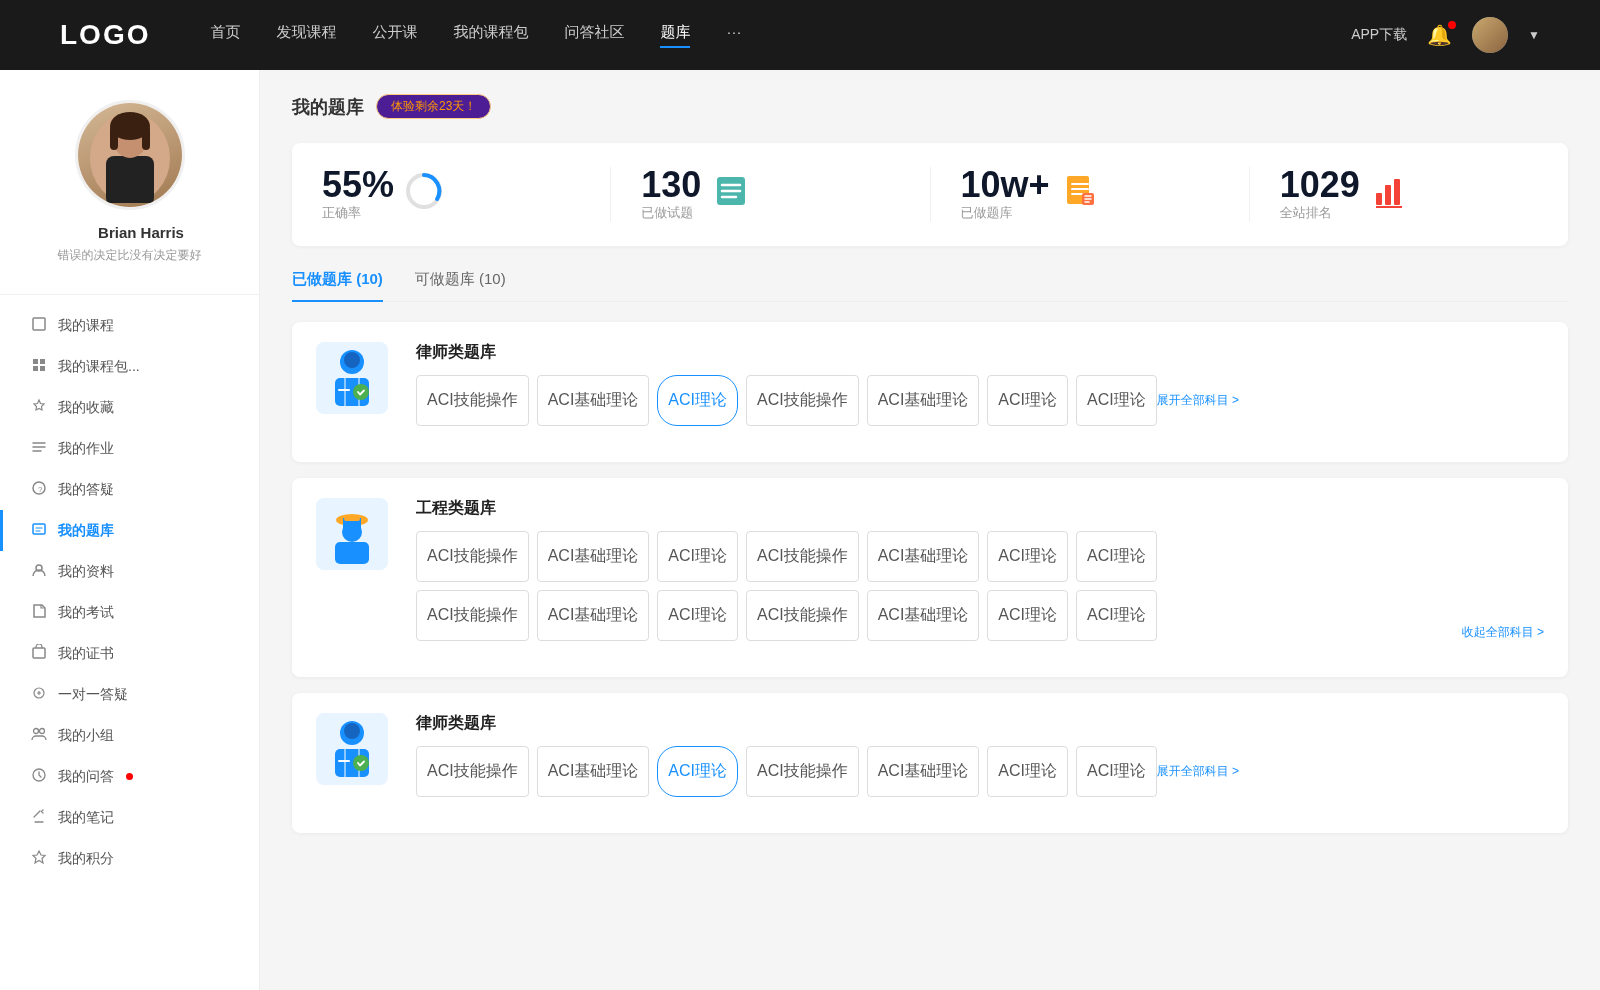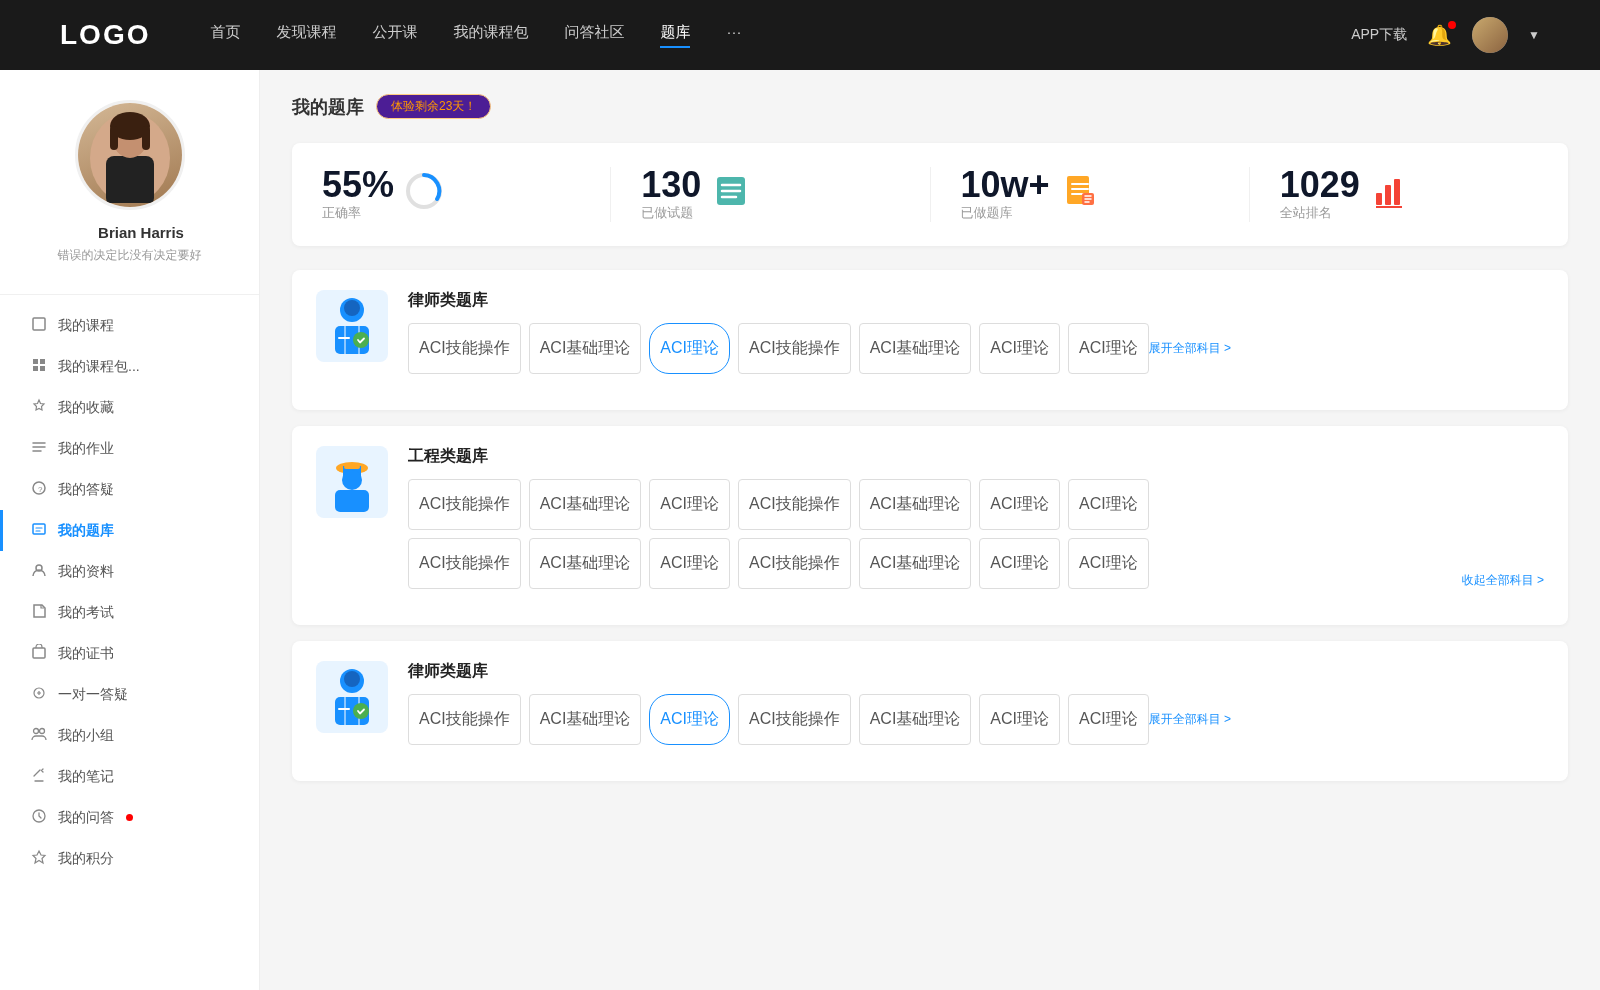--- a/index.html
+++ b/index.html
@@ -268,21 +268,21 @@
     .qbank-card {
       background: white;
       border-radius: 8px;
       padding: 20px 24px;
       margin-bottom: 16px;
       box-shadow: 0 1px 4px rgba(0,0,0,0.05);
     }
     .qbank-card-top {
       display: flex;
       align-items: flex-start;
-      gap: 20px;
+      gap: 28px;
       margin-bottom: 16px;
     }
     .qbank-icon-wrap {
       width: 72px; height: 72px;
       background: #e8f4ff;
       border-radius: 8px;
       display: flex; align-items: center; justify-content: center;
       flex-shrink: 0;
     }
     .qbank-info {}
@@ -469,31 +469,31 @@
         <li class="sidebar-menu-item">
           <span class="menu-icon"><svg width="16" height="16" viewBox="0 0 16 16" fill="none">
               <circle cx="5" cy="5" r="2.5" stroke="#888" stroke-width="1.3"></circle>
               <circle cx="11" cy="5" r="2.5" stroke="#888" stroke-width="1.3"></circle>
               <path d="M1 14c0-2.2 1.8-4 4-4h6c2.2 0 4 1.8 4 4" stroke="#888" stroke-width="1.3"></path>
             </svg></span>
           <span>我的小组</span>
         </li>
         <li class="sidebar-menu-item">
           <span class="menu-icon"><svg width="16" height="16" viewBox="0 0 16 16" fill="none">
-              <path d="M12 2l-1.5 1.5L12 5M4 14h8M3 9l6-6" stroke="#888" stroke-width="1.3" stroke-linecap="round"></path>
-            </svg></span>
-          <span>我的笔记</span>
-        </li>
-        <li class="sidebar-menu-item">
-          <span class="menu-icon"><svg width="16" height="16" viewBox="0 0 16 16" fill="none">
               <circle cx="8" cy="8" r="6" stroke="#888" stroke-width="1.3"></circle>
               <path d="M8 5v3l2 2" stroke="#888" stroke-width="1.3" stroke-linecap="round"></path>
             </svg></span>
           <span>我的问答</span>
           <span class="dot-badge"></span>
+        </li>
+        <li class="sidebar-menu-item">
+          <span class="menu-icon"><svg width="16" height="16" viewBox="0 0 16 16" fill="none">
+              <path d="M12 2l-1.5 1.5L12 5M4 14h8M3 9l6-6" stroke="#888" stroke-width="1.3" stroke-linecap="round"></path>
+            </svg></span>
+          <span>我的笔记</span>
         </li>
         <li class="sidebar-menu-item">
           <span class="menu-icon"><svg width="16" height="16" viewBox="0 0 16 16" fill="none">
               <polygon points="8,2 10,6 14,6.5 11,9.5 12,14 8,11.5 4,14 5,9.5 2,6.5 6,6" stroke="#888" stroke-width="1.2" fill="none"></polygon>
             </svg></span>
           <span>我的积分</span>
         </li>
       </ul>
   </aside>
 
@@ -545,20 +545,24 @@
     </div>
     <div class="stat-icon"><svg width="36" height="36" viewBox="0 0 36 36">
               <rect x="4" y="20" width="6" height="12" rx="1" fill="#f44336"></rect>
               <rect x="13" y="12" width="6" height="20" rx="1" fill="#f44336"></rect>
               <rect x="22" y="6" width="6" height="26" rx="1" fill="#f44336"></rect>
               <path d="M4 34h26" stroke="#f44336" stroke-width="2"></path>
             </svg></div>
   </div>
       </div>
 
+    <div class="tabs-row" id="tabs-container">
+        <div class="tab-item active">已做题库 (10)</div>
+        <div class="tab-item">可做题库 (10)</div>
+      </div>
 
     <div id="qbank-cards-container">
         <div class="qbank-card">
       <div class="qbank-card-top">
         <div class="qbank-icon-wrap">
               <svg width="54" height="60" viewBox="0 0 54 60" fill="none" xmlns="http://www.w3.org/2000/svg">
   <circle cx="27" cy="14" r="12" fill="#1890ff"></circle>
   <circle cx="27" cy="12" r="8" fill="#1565c0"></circle>
   <rect x="10" y="30" width="34" height="28" rx="5" fill="#1890ff"></rect>
   <path d="M20 30v28M34 30v28" stroke="white" stroke-width="1"></path>

